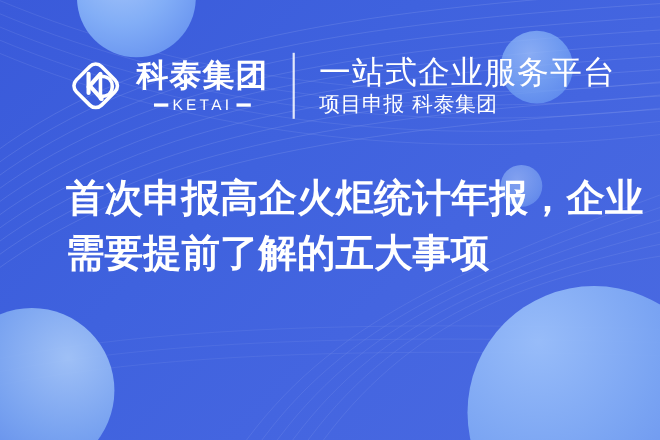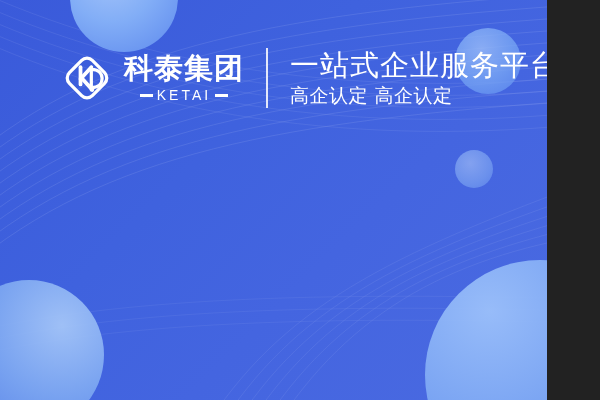--- a/index.html
+++ b/index.html
@@ -2,21 +2,21 @@
 <html><head>
 <meta charset="utf-8">
 <style>
   html, body {
     margin: 0;
     padding: 0;
     background: #222;
   }
   .banner {
     position: relative;
-    width: 547px;
+    width: 600px;
     height: 400px;
     overflow: hidden;
     font-family: "Liberation Sans", "DejaVu Sans", sans-serif;
     background: linear-gradient(135deg, #3a5ada 0%, #3f62de 38%, #4465e0 62%, #4a6ae1 100%);
   }
 
   
   .bg-layer {
     position: absolute;
     inset: 0;
@@ -261,18 +261,22 @@
           <span>KETAI</span>
           <span class="dash"></span>
         </div>
       </div>
     </div>
 
     <div class="divider"></div>
 
     <div class="tagline-block">
       <div class="tagline-main">一站式企业服务平台</div>
-      <div class="tagline-sub">高企认定 高企认定</div>
+      <div class="tagline-sub">项目申报 科泰集团</div>
     </div>
   </div>
 
+  <div class="headline">
+    <div class="headline-line">首次申报高企火炬统计年报，企业</div>
+    <div class="headline-line">需要提前了解的五大事项</div>
+  </div>
 
 </div>
 
 </body></html>

